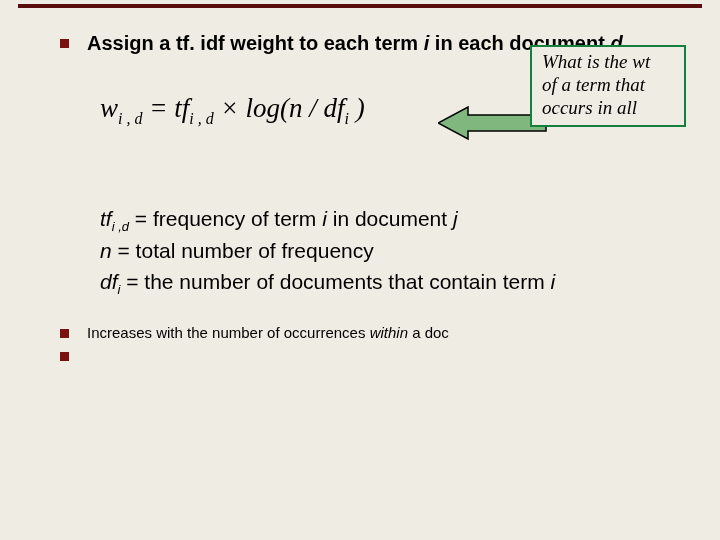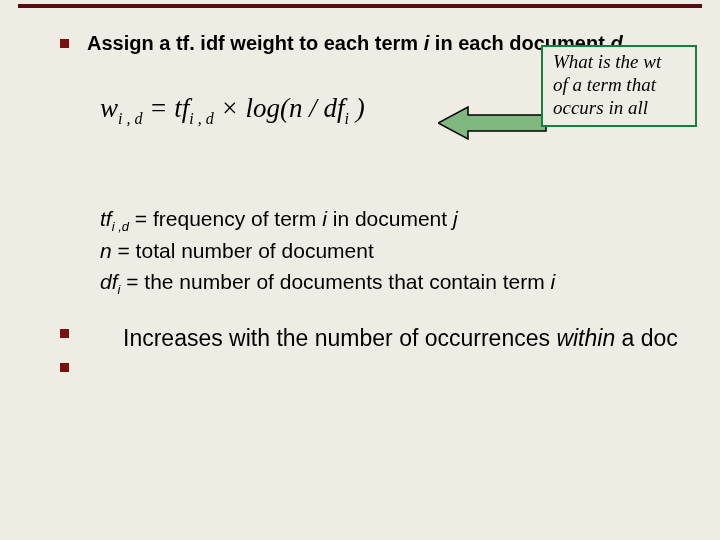--- a/index.html
+++ b/index.html
@@ -23,21 +23,21 @@
     font-weight: 400;
     padding: 24px 0 6px 28px;
     letter-spacing: 0.5px;
   }
   .hr {
     height: 4px;
     background: #5b0c0c;
     margin: 4px 18px 0 18px;
   }
   .content {
-    padding: 22px 33px 0 60px;
+    padding: 22px 44px 0 60px;
     position: relative;
   }
   .bullet-row {
     display: flex;
     align-items: flex-start;
     gap: 18px;
     margin-bottom: 8px;
   }
   .sq {
     width: 9px;
@@ -97,24 +97,23 @@
   .defs .line { white-space: nowrap; }
   .defs .sym { font-style: italic; }
   .defs sub { font-size: 13px; font-style: italic; vertical-align: baseline; position: relative; top: 5px; }
   .lower-bullets {
     margin-top: 24px;
     padding-left: 0;
   }
   .lower-bullets .bullet-row { margin-bottom: 2px; gap: 18px; }
   .lower-bullets .sq { margin-top: 7px; }
   .lb-text {
-    font-size: 23px;
+    font-size: 15px;
     font-weight: 400;
     line-height: 1.4;
-    margin-left: 36px;
   }
   .lb-text .it { font-style: italic; }
 </style>
 </head>
 <body>
 <div class="slide">
 
   <div class="hr"></div>
 
   <div class="content">
@@ -140,21 +139,21 @@
         <div>of a term that</div>
         <div>occurs in all</div>
       </div>
     </div>
 
     <div class="defs">
       <div class="line">
         <span class="sym">tf</span><sub>i ,d</sub><span> = frequency of term </span><span class="sym">i</span><span> in document </span><span class="sym">j</span>
       </div>
       <div class="line">
-        <span class="sym">n</span><span> = total number of document</span>
+        <span class="sym">n</span><span> = total number of frequency</span>
       </div>
       <div class="line">
         <span class="sym">df</span><sub>i</sub><span> = the number of documents that contain term </span><span class="sym">i</span>
       </div>
     </div>
 
     <div class="lower-bullets">
       <div class="bullet-row">
         <div class="sq"></div>
         <div class="lb-text">

